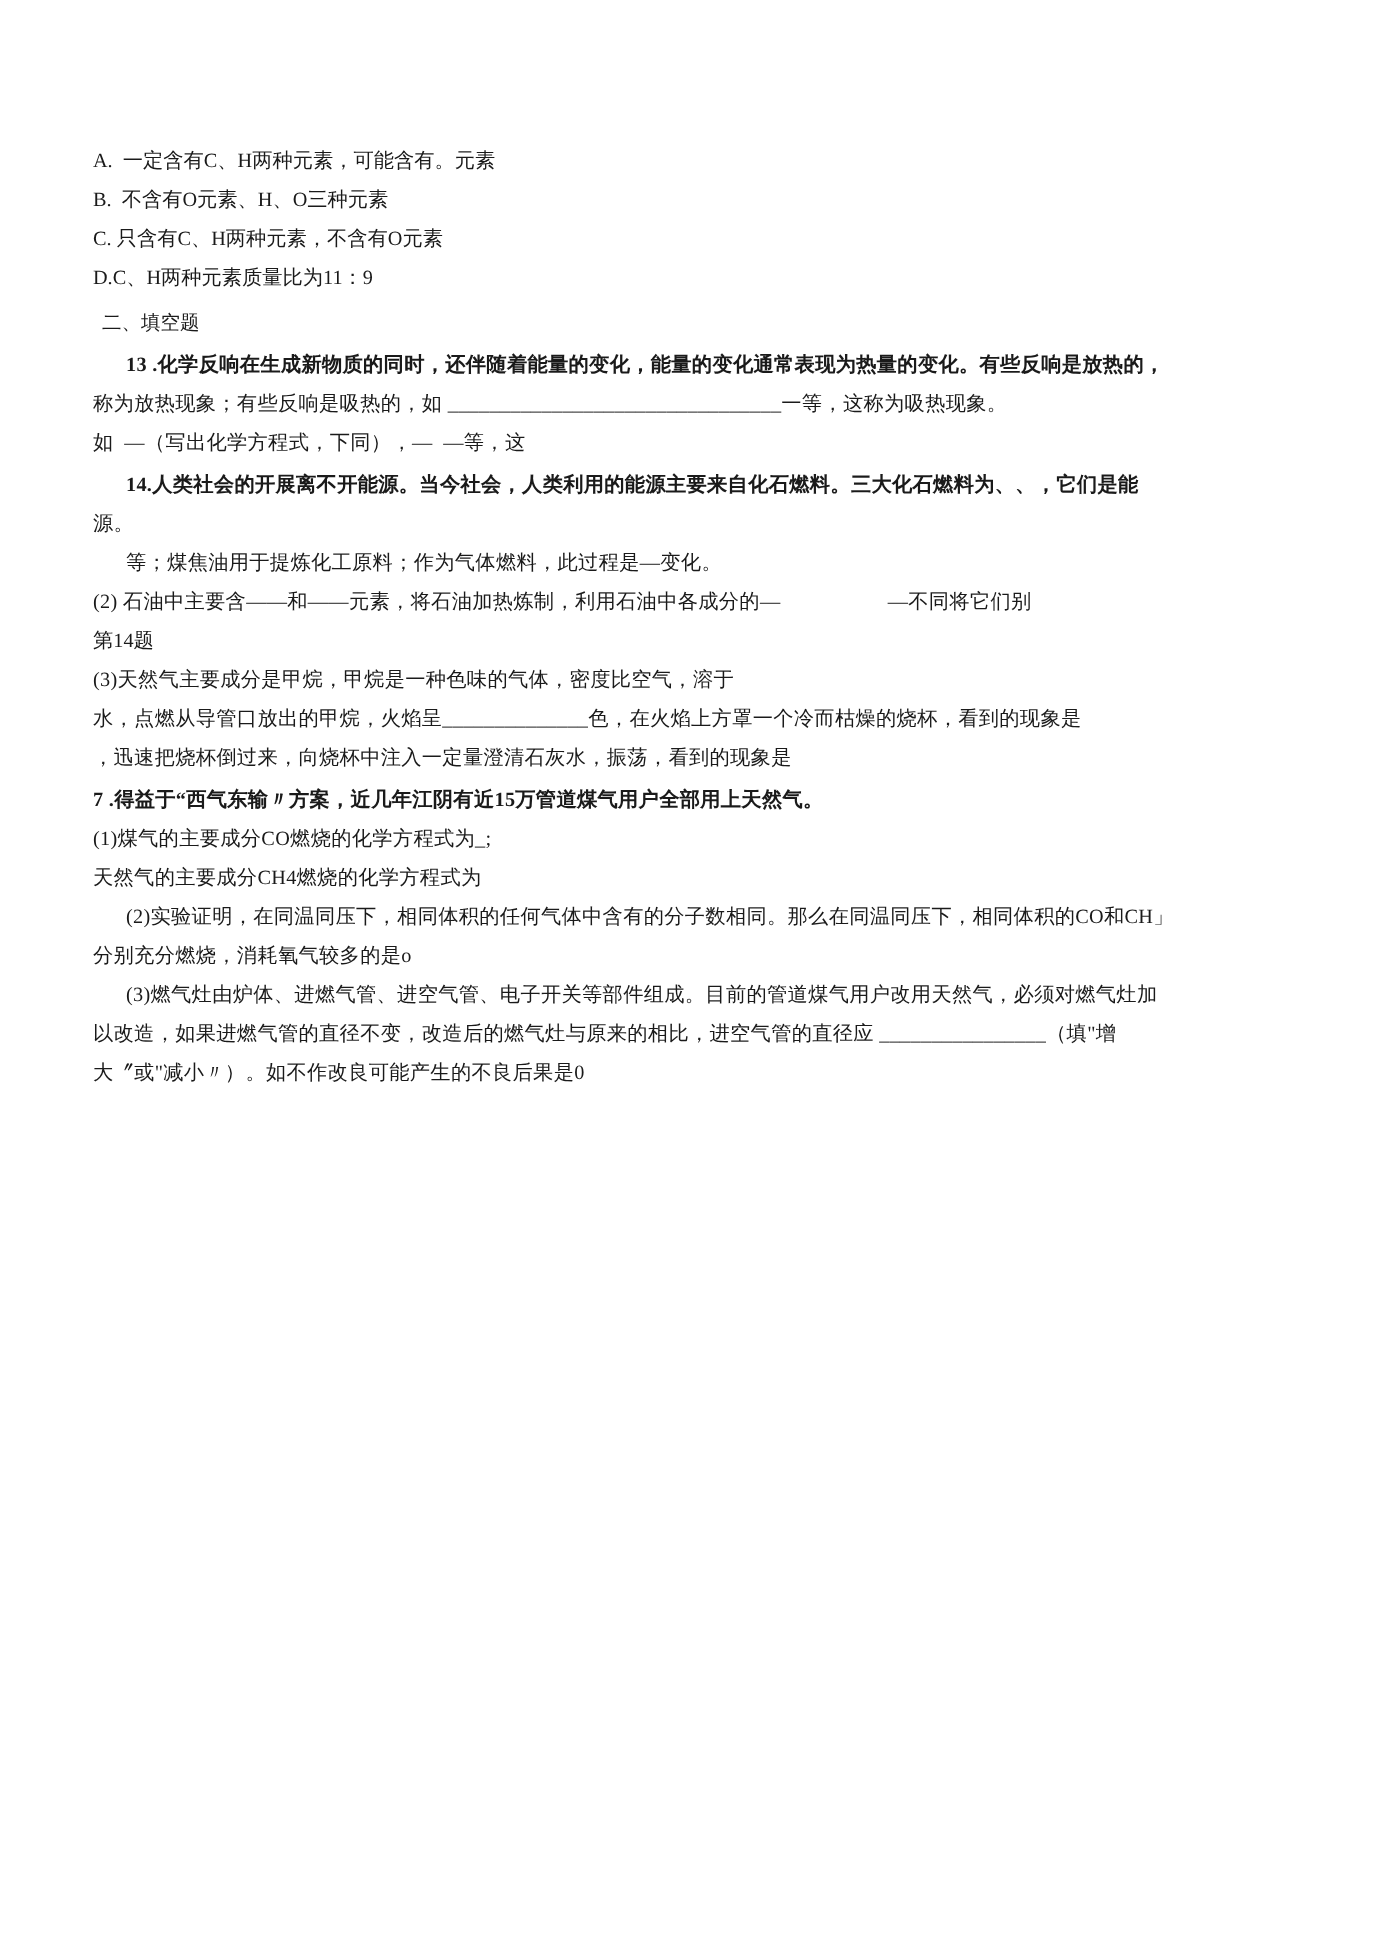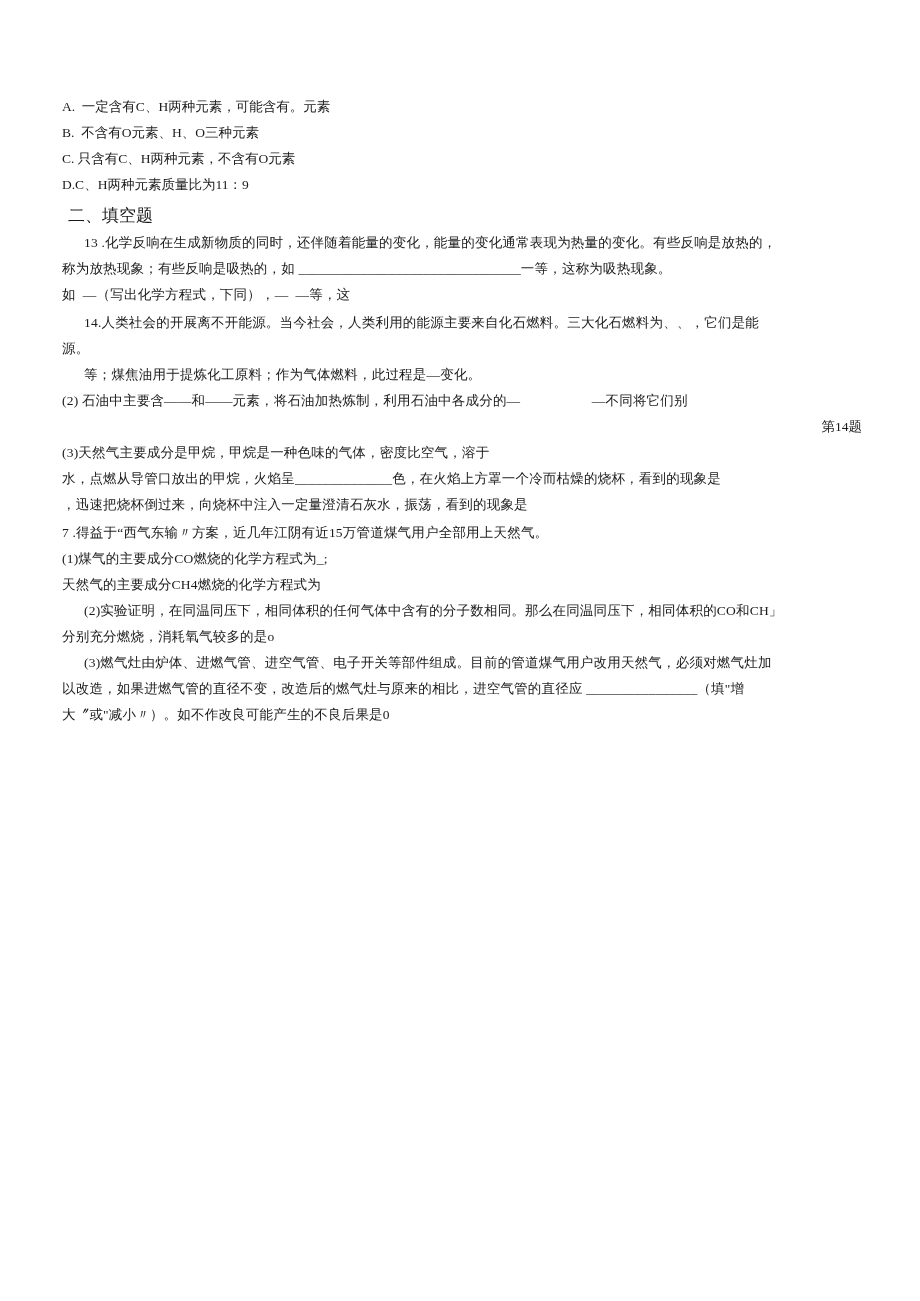--- a/index.html
+++ b/index.html
@@ -36,32 +36,34 @@
     white-space: pre-wrap;
     word-wrap: break-word;
   }
   .opt {
     font-size: 13.5px;
     line-height: 26px;
     white-space: pre;
   }
   .opt-a { text-indent: 0; }
   .sec-head {
-    font-size: 17px;
+    font-size: 13px;
     line-height: 24px;
     margin-top: 6px;
     padding-left: 6px;
+    font-family: Liberation Mono, monospace;
   }
   .q {
     margin-top: 2px;
+    font-weight: bold;
   }
   .indent1 { text-indent: 22px; }
   .indent0 { text-indent: 0; }
   .center {
-    text-align: right;
+    text-align: left;
     font-size: 13.5px;
     line-height: 26px;
   }
 </style>
 </head>
 <body>
 
 <div class="page">
   <div class="content">
 

